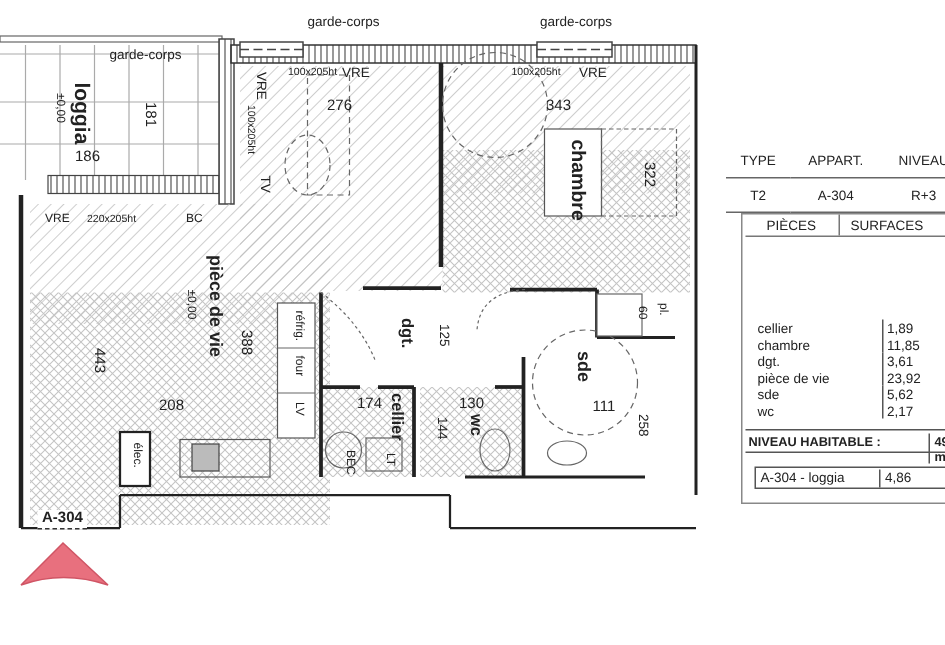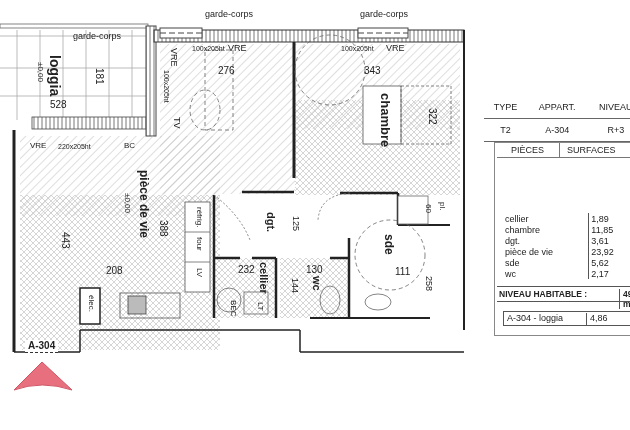--- a/index.html
+++ b/index.html
@@ -114,21 +114,21 @@
   </g>
 
   <path d="M14 390 L42 362 L72 390 Q 42 380 14 390 Z" fill="#e8707e" stroke="#d05565"></path>
 </svg>
 
 <div class="lbl" style="left:73px;top:32px;font-size:9px;">garde-corps</div>
 <div class="lbl" style="left:205px;top:10px;font-size:9px;">garde-corps</div>
 <div class="lbl" style="left:360px;top:10px;font-size:9px;">garde-corps</div>
 <div class="lbl v" style="left:62px;top:55px;font-size:14px;font-weight:bold;">loggia</div>
 <div class="lbl v" style="left:44px;top:62px;font-size:8px;">±0,00</div>
-<div class="lbl" style="left:50px;top:100px;font-size:10px;">528</div>
+<div class="lbl" style="left:50px;top:100px;font-size:10px;">186</div>
 <div class="lbl v" style="left:104px;top:68px;font-size:10px;">181</div>
 
 <div class="lbl" style="left:192px;top:45px;font-size:7px;">100x205ht</div>
 <div class="lbl" style="left:228px;top:44px;font-size:9px;">VRE</div>
 <div class="lbl" style="left:341px;top:45px;font-size:7px;">100x205ht</div>
 <div class="lbl" style="left:386px;top:44px;font-size:9px;">VRE</div>
 <div class="lbl v" style="left:178px;top:48px;font-size:9px;">VRE</div>
 <div class="lbl v" style="left:170px;top:70px;font-size:7px;">100x205ht</div>
 <div class="lbl v" style="left:181px;top:117px;font-size:9px;">TV</div>
 <div class="lbl" style="left:218px;top:66px;font-size:10px;">276</div>
@@ -149,21 +149,21 @@
 <div class="lbl v" style="left:203px;top:268px;font-size:8px;">LV</div>
 <div class="lbl v" style="left:95px;top:295px;font-size:8px;">élec.</div>
 
 <div class="lbl v" style="left:276px;top:212px;font-size:11px;font-weight:bold;">dgt.</div>
 <div class="lbl v" style="left:300px;top:216px;font-size:9px;">125</div>
 <div class="lbl v" style="left:446px;top:202px;font-size:8px;">pl.</div>
 <div class="lbl v" style="left:432px;top:204px;font-size:8px;">60</div>
 <div class="lbl v" style="left:395px;top:234px;font-size:12px;font-weight:bold;">sde</div>
 <div class="lbl" style="left:395px;top:267px;font-size:10px;">111</div>
 <div class="lbl v" style="left:433px;top:276px;font-size:9px;">258</div>
-<div class="lbl" style="left:238px;top:265px;font-size:10px;">232</div>
+<div class="lbl" style="left:238px;top:265px;font-size:10px;">174</div>
 <div class="lbl v" style="left:269px;top:262px;font-size:11px;font-weight:bold;">cellier</div>
 <div class="lbl v" style="left:264px;top:302px;font-size:8px;">LT</div>
 <div class="lbl v" style="left:237px;top:300px;font-size:8px;">BEC</div>
 <div class="lbl" style="left:306px;top:265px;font-size:10px;">130</div>
 <div class="lbl v" style="left:322px;top:276px;font-size:11px;font-weight:bold;">wc</div>
 <div class="lbl v" style="left:299px;top:278px;font-size:9px;">144</div>
 
 <div class="lbl" style="left:25px;top:340px;font-size:10px;font-weight:bold;background:#fff;padding:1px 3px;border-bottom:1px dashed #333;">A-304</div>
 
 <table class="tbl" id="type-table">

